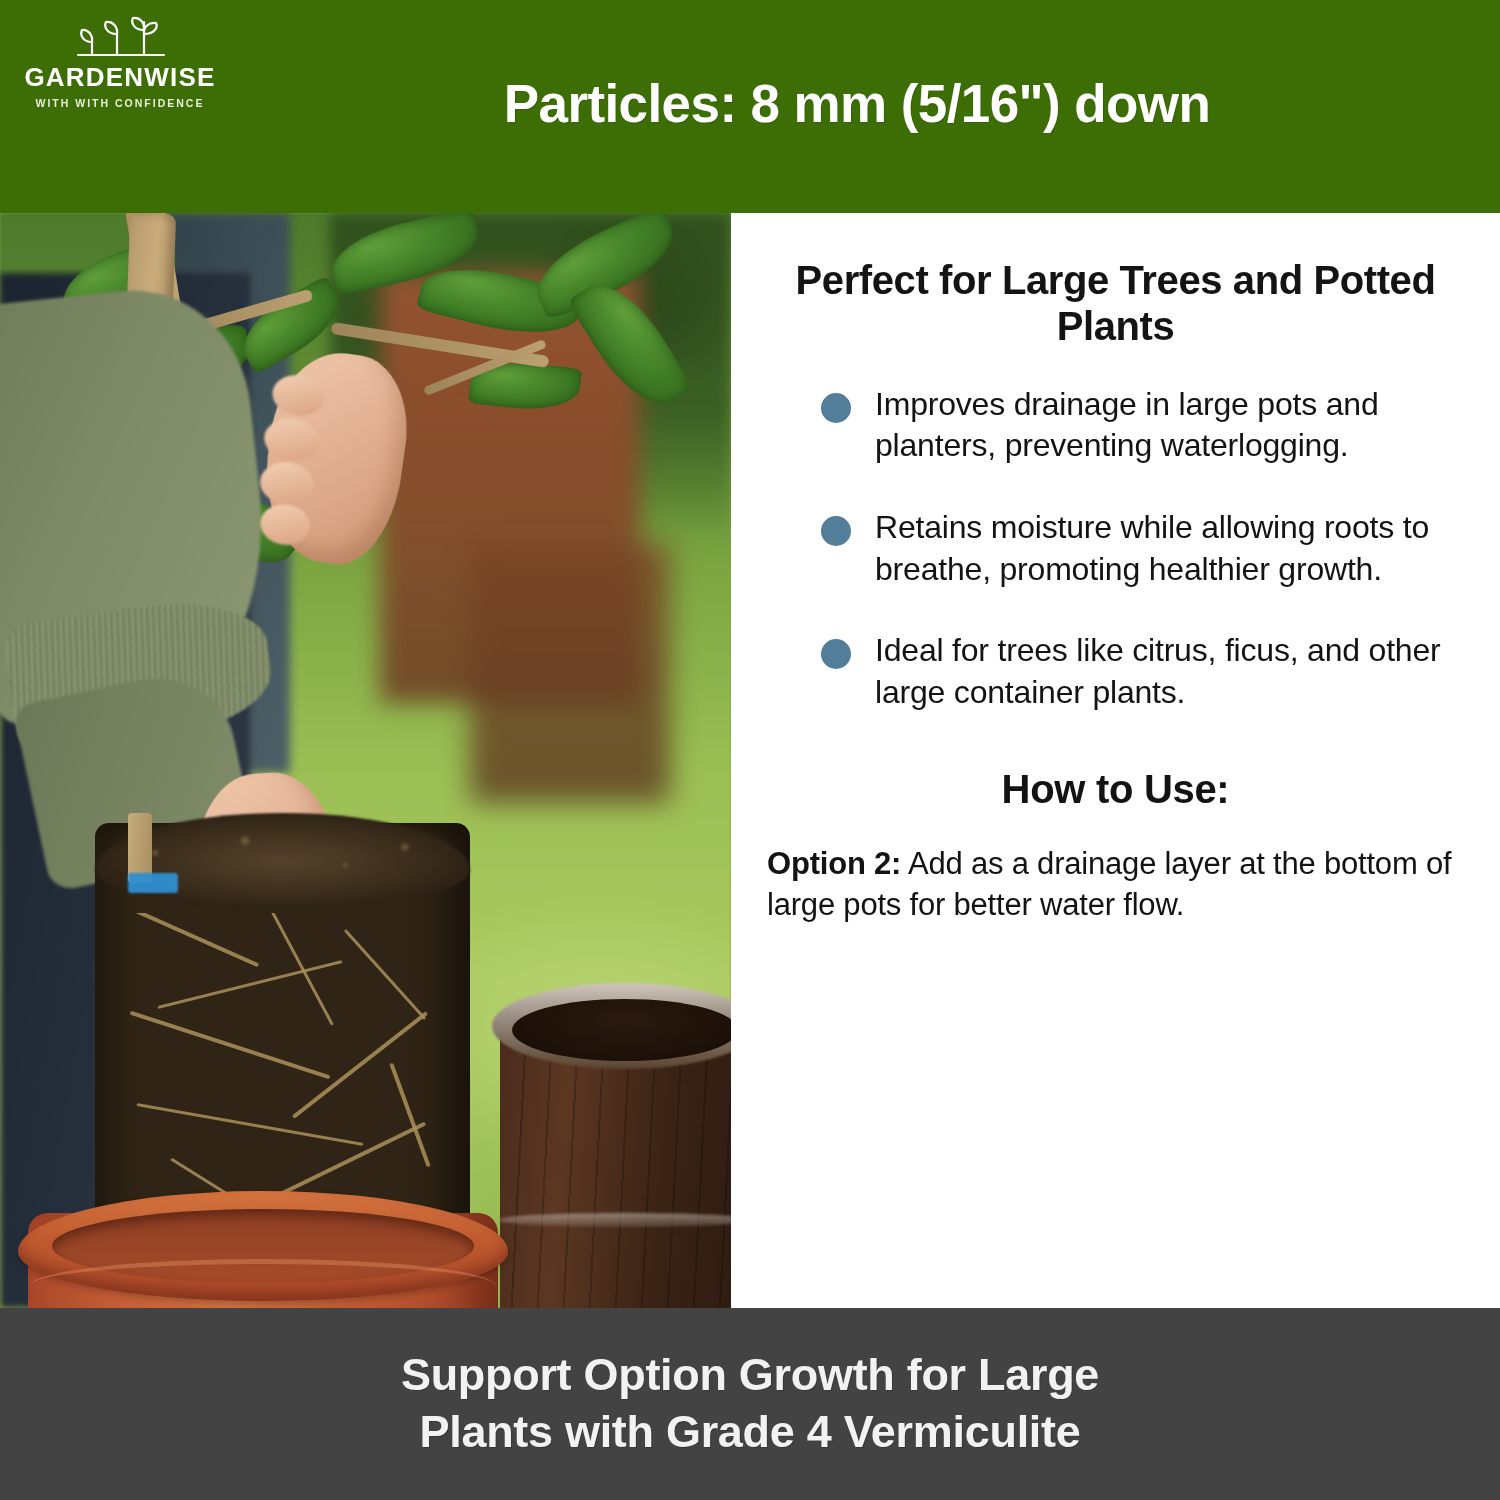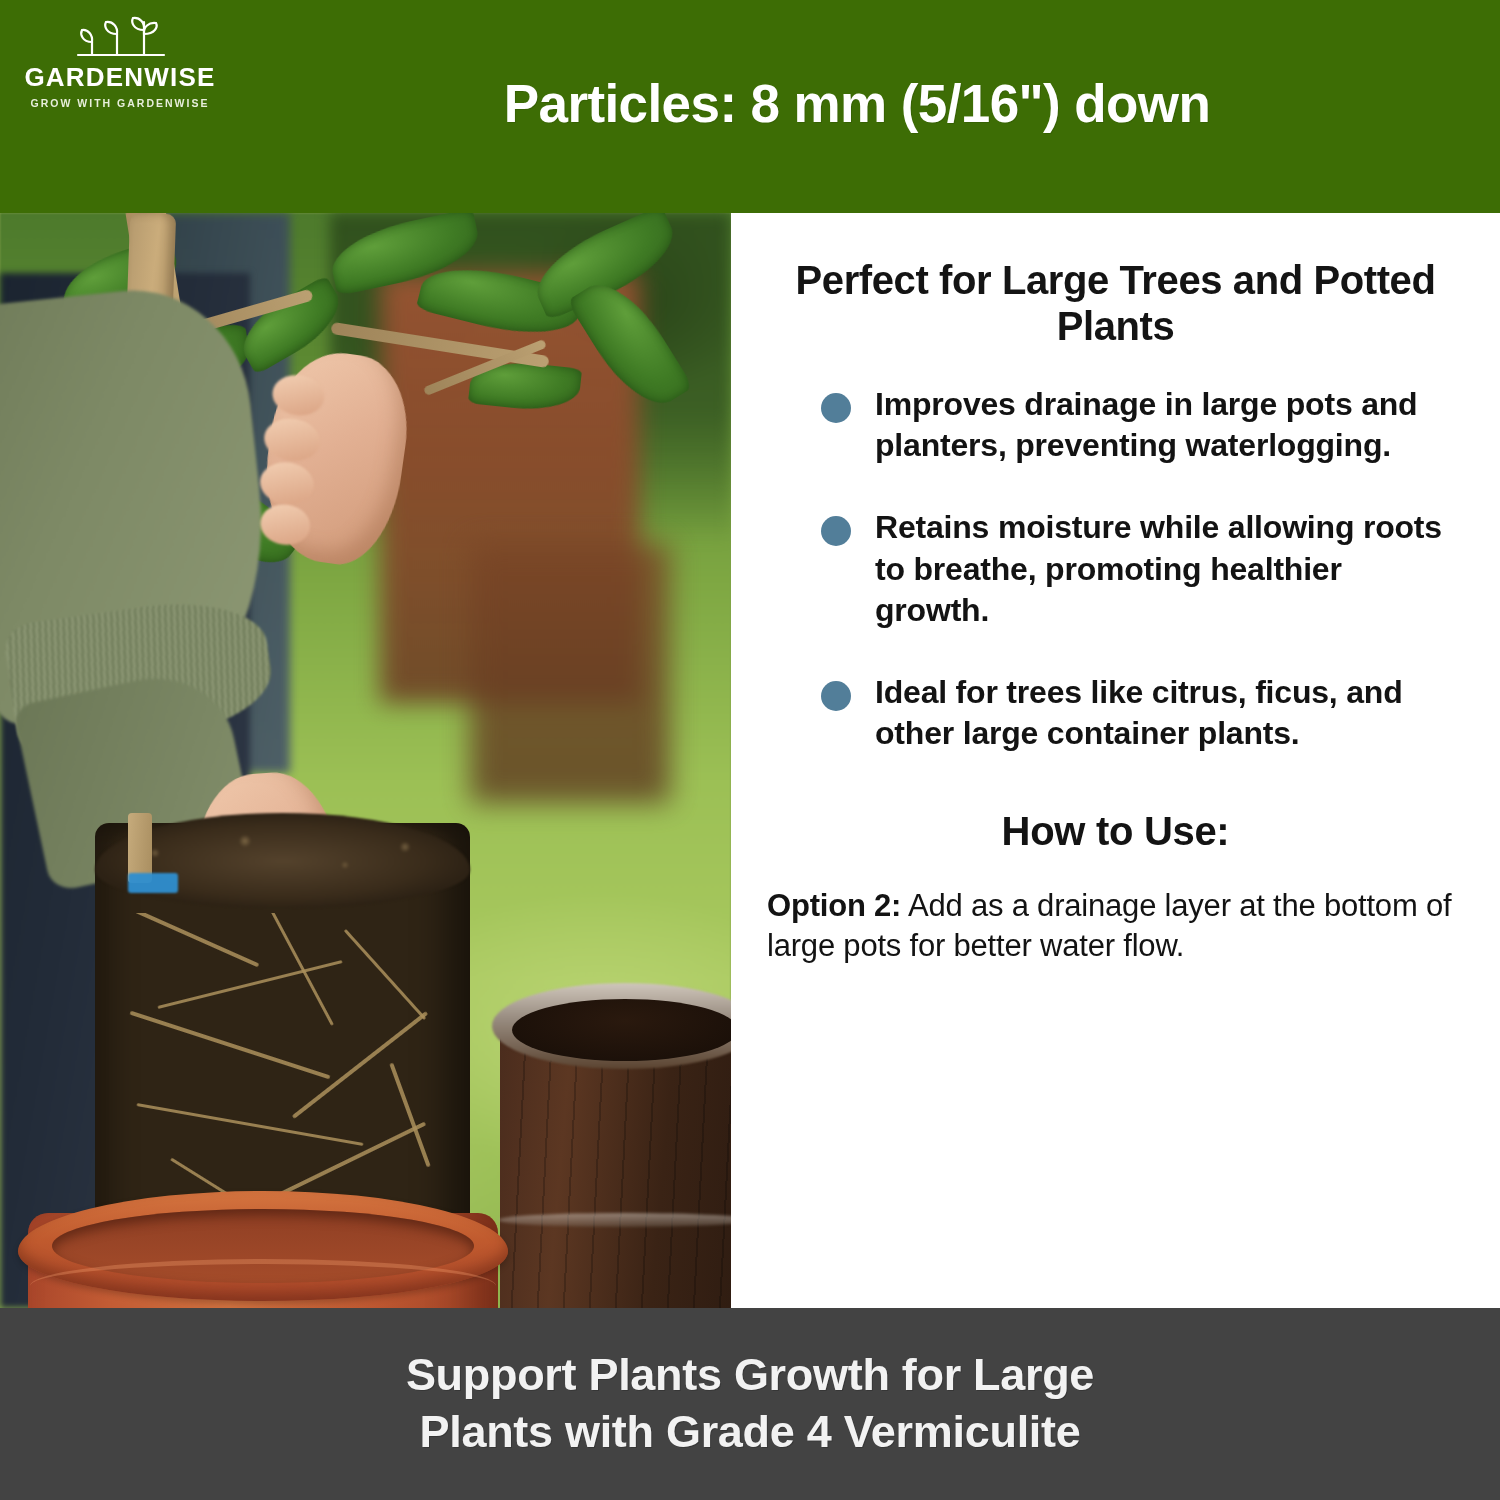--- a/index.html
+++ b/index.html
@@ -254,21 +254,21 @@
     line-height:1.16; letter-spacing:-0.4px;
   }
   .bullets { margin-top:34px; padding-left:54px; padding-right:6px; }
   .bullet { display:flex; align-items:flex-start; margin-bottom:40px; }
   .bullet:last-child { margin-bottom:0; }
   .dot {
     flex:0 0 auto; width:30px; height:30px; border-radius:50%;
     background:#527e99; margin-top:9px; margin-right:24px;
   }
   .btext {
-    font-size:32px; line-height:1.30; color:#131313; font-weight:700;
+    font-size:32px; line-height:1.30; color:#131313; font-weight:400;
     letter-spacing:-0.2px;
   }
   .how-title {
     margin-top:54px; font-size:40px; font-weight:700; color:#131313;
     text-align:center; letter-spacing:-0.3px;
   }
   .opt {
     margin-top:22px; font-size:31px; line-height:1.30; color:#131313;
     letter-spacing:-0.2px;
   }
@@ -301,21 +301,21 @@
           <path d="M22 28 C12 28 10 20 12 16 C18 15 23 21 22 28 Z" fill="none"></path>
           <path d="M47 40 L47 20"></path>
           <path d="M47 20 C36 20 34 12 36 8 C43 7 48 13 47 20 Z"></path>
           <path d="M74 40 L74 8"></path>
           <path d="M74 16 C63 16 61 8 63 4 C70 3 75 9 74 16 Z"></path>
           <path d="M74 20 C85 20 88 13 86 9 C79 8 73 13 74 20 Z"></path>
           <path d="M8 41 L94 41"></path>
         </g>
       </svg>
       <div class="logo-word">GARDENWISE</div>
-      <div class="logo-tag">GROW WITH GARDENWISE</div>
+      <div class="logo-tag">WITH WITH CONFIDENCE</div>
     </div>
 
     <div class="header-titles">
       <div class="hline">Particles: 8 mm (5/16") down</div>
     </div>
   </div>
 
   <div class="body-area">
 
     <div class="photo">
@@ -414,18 +414,18 @@
 
       <div class="opt second">
         <b>Option 2:</b><span> Add as a drainage layer at the bottom of large pots for better water flow.</span>
       </div>
 
     </div>
   </div>
 
   <div class="footer">
     <div class="footer-txt">
-      <div>Support Plants Growth for Large</div>
+      <div>Support Option Growth for Large</div>
       <div>Plants with Grade 4 Vermiculite</div>
     </div>
   </div>
 
 </div>
 
 </body></html>

